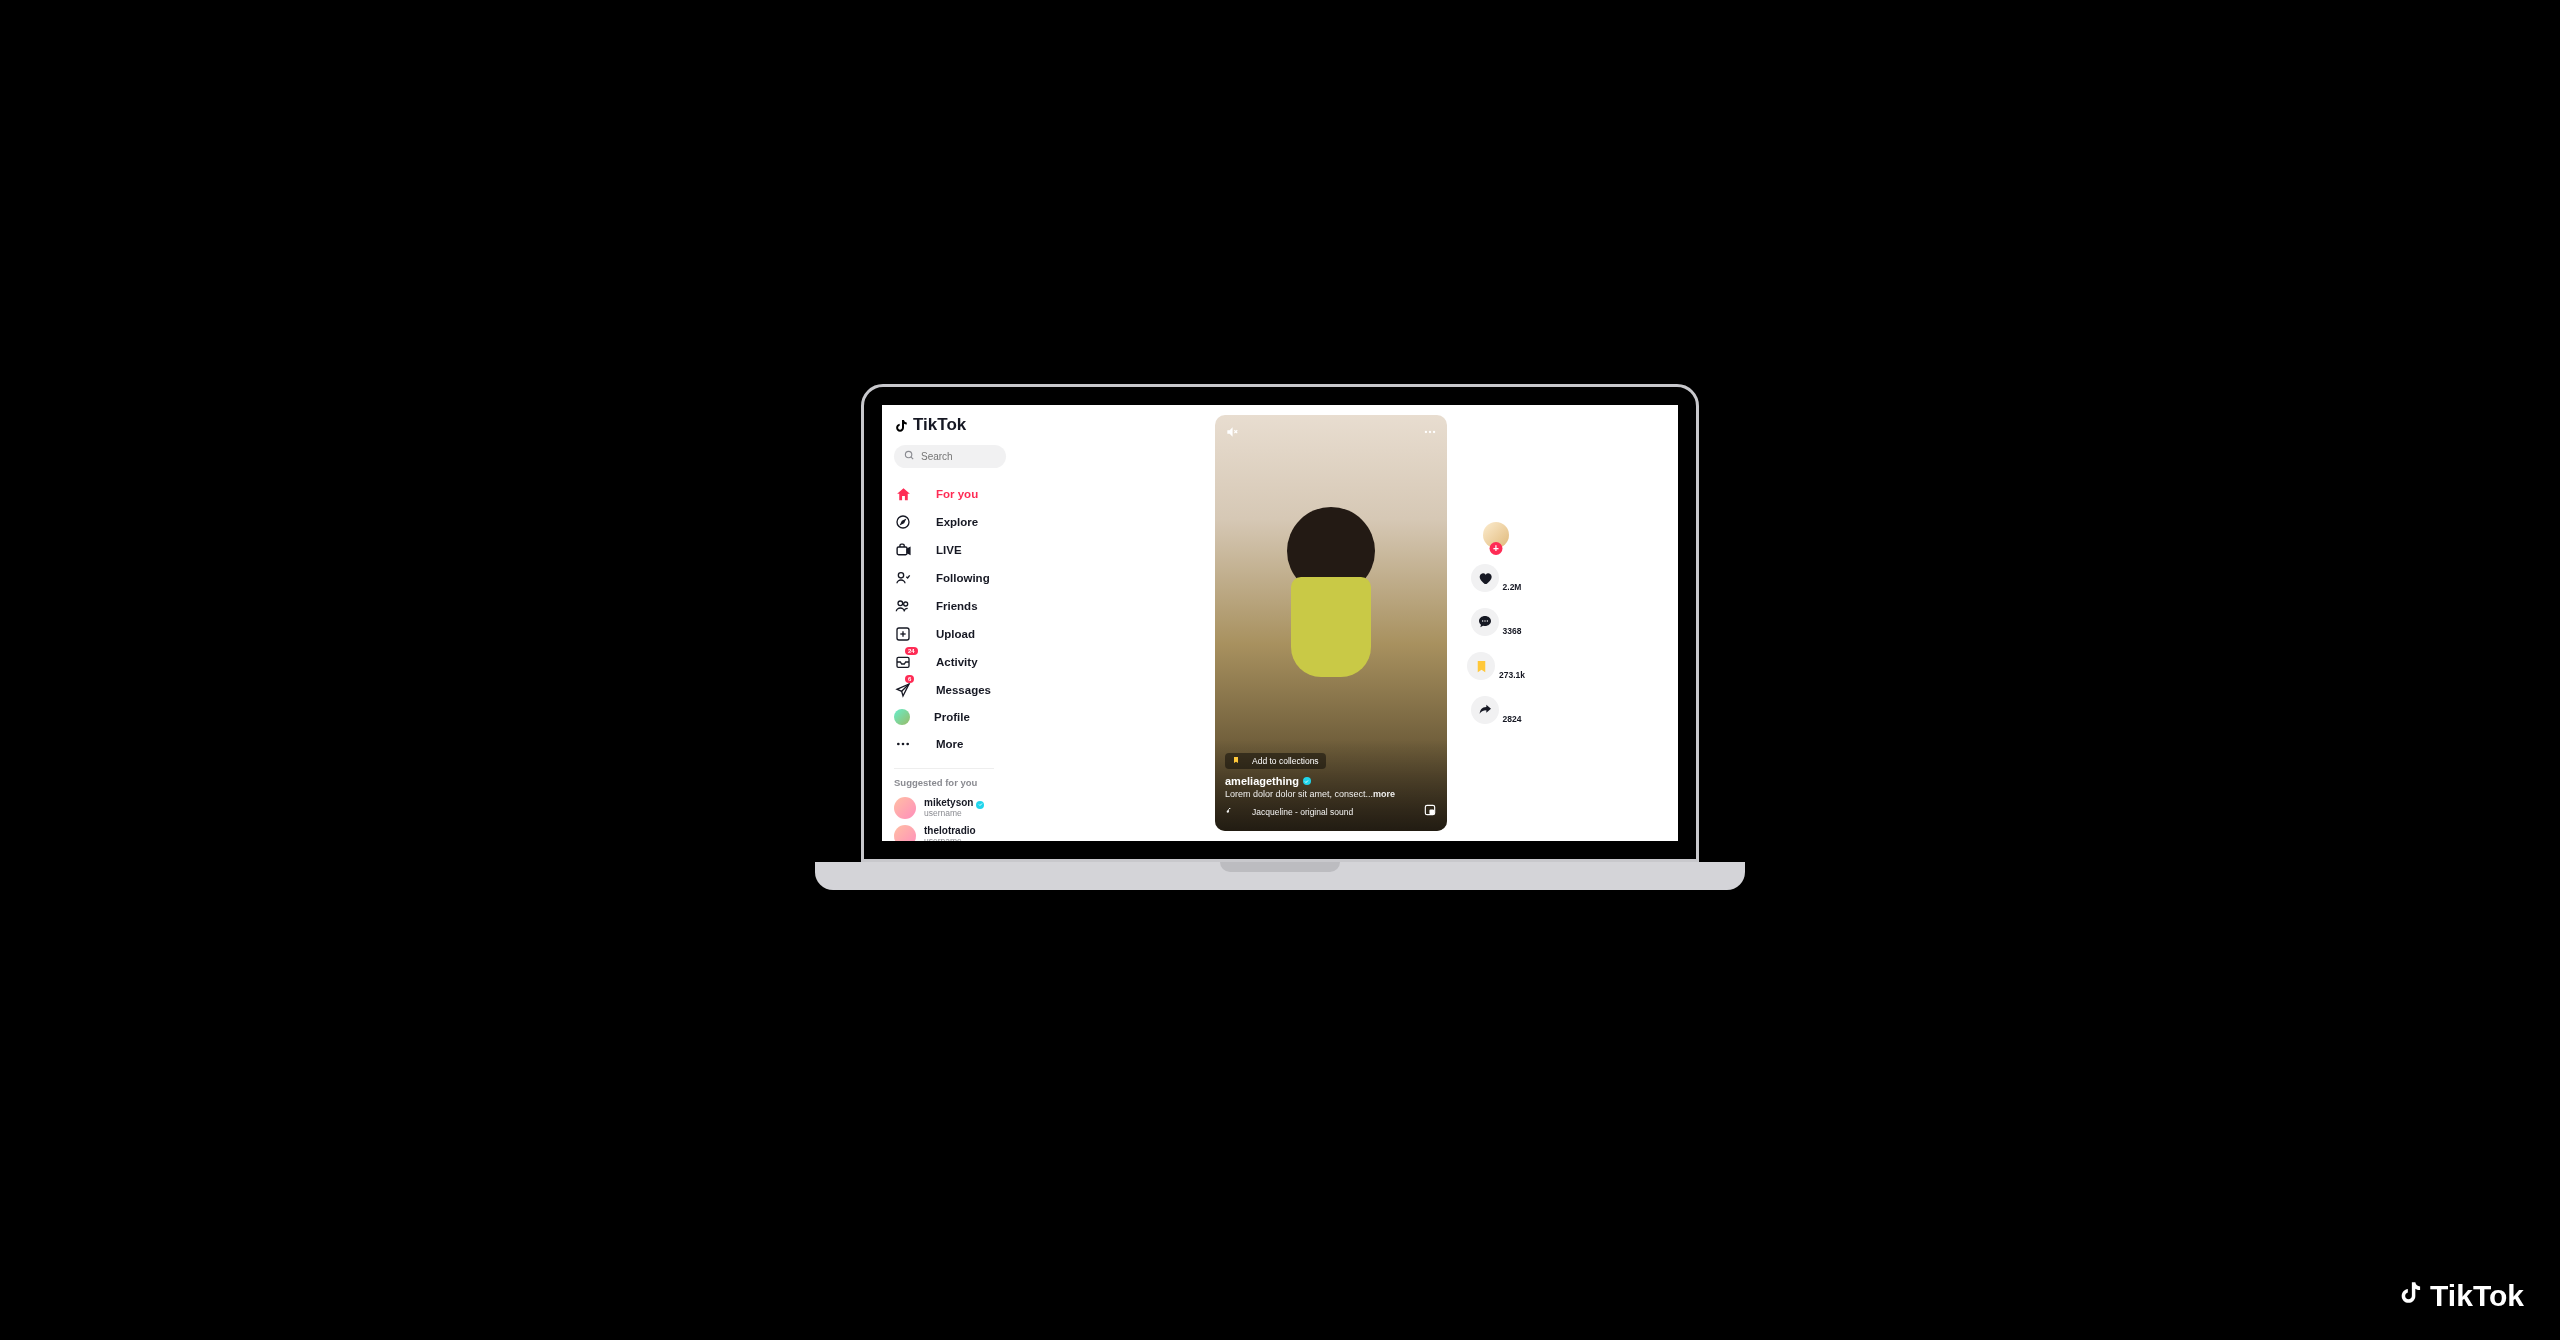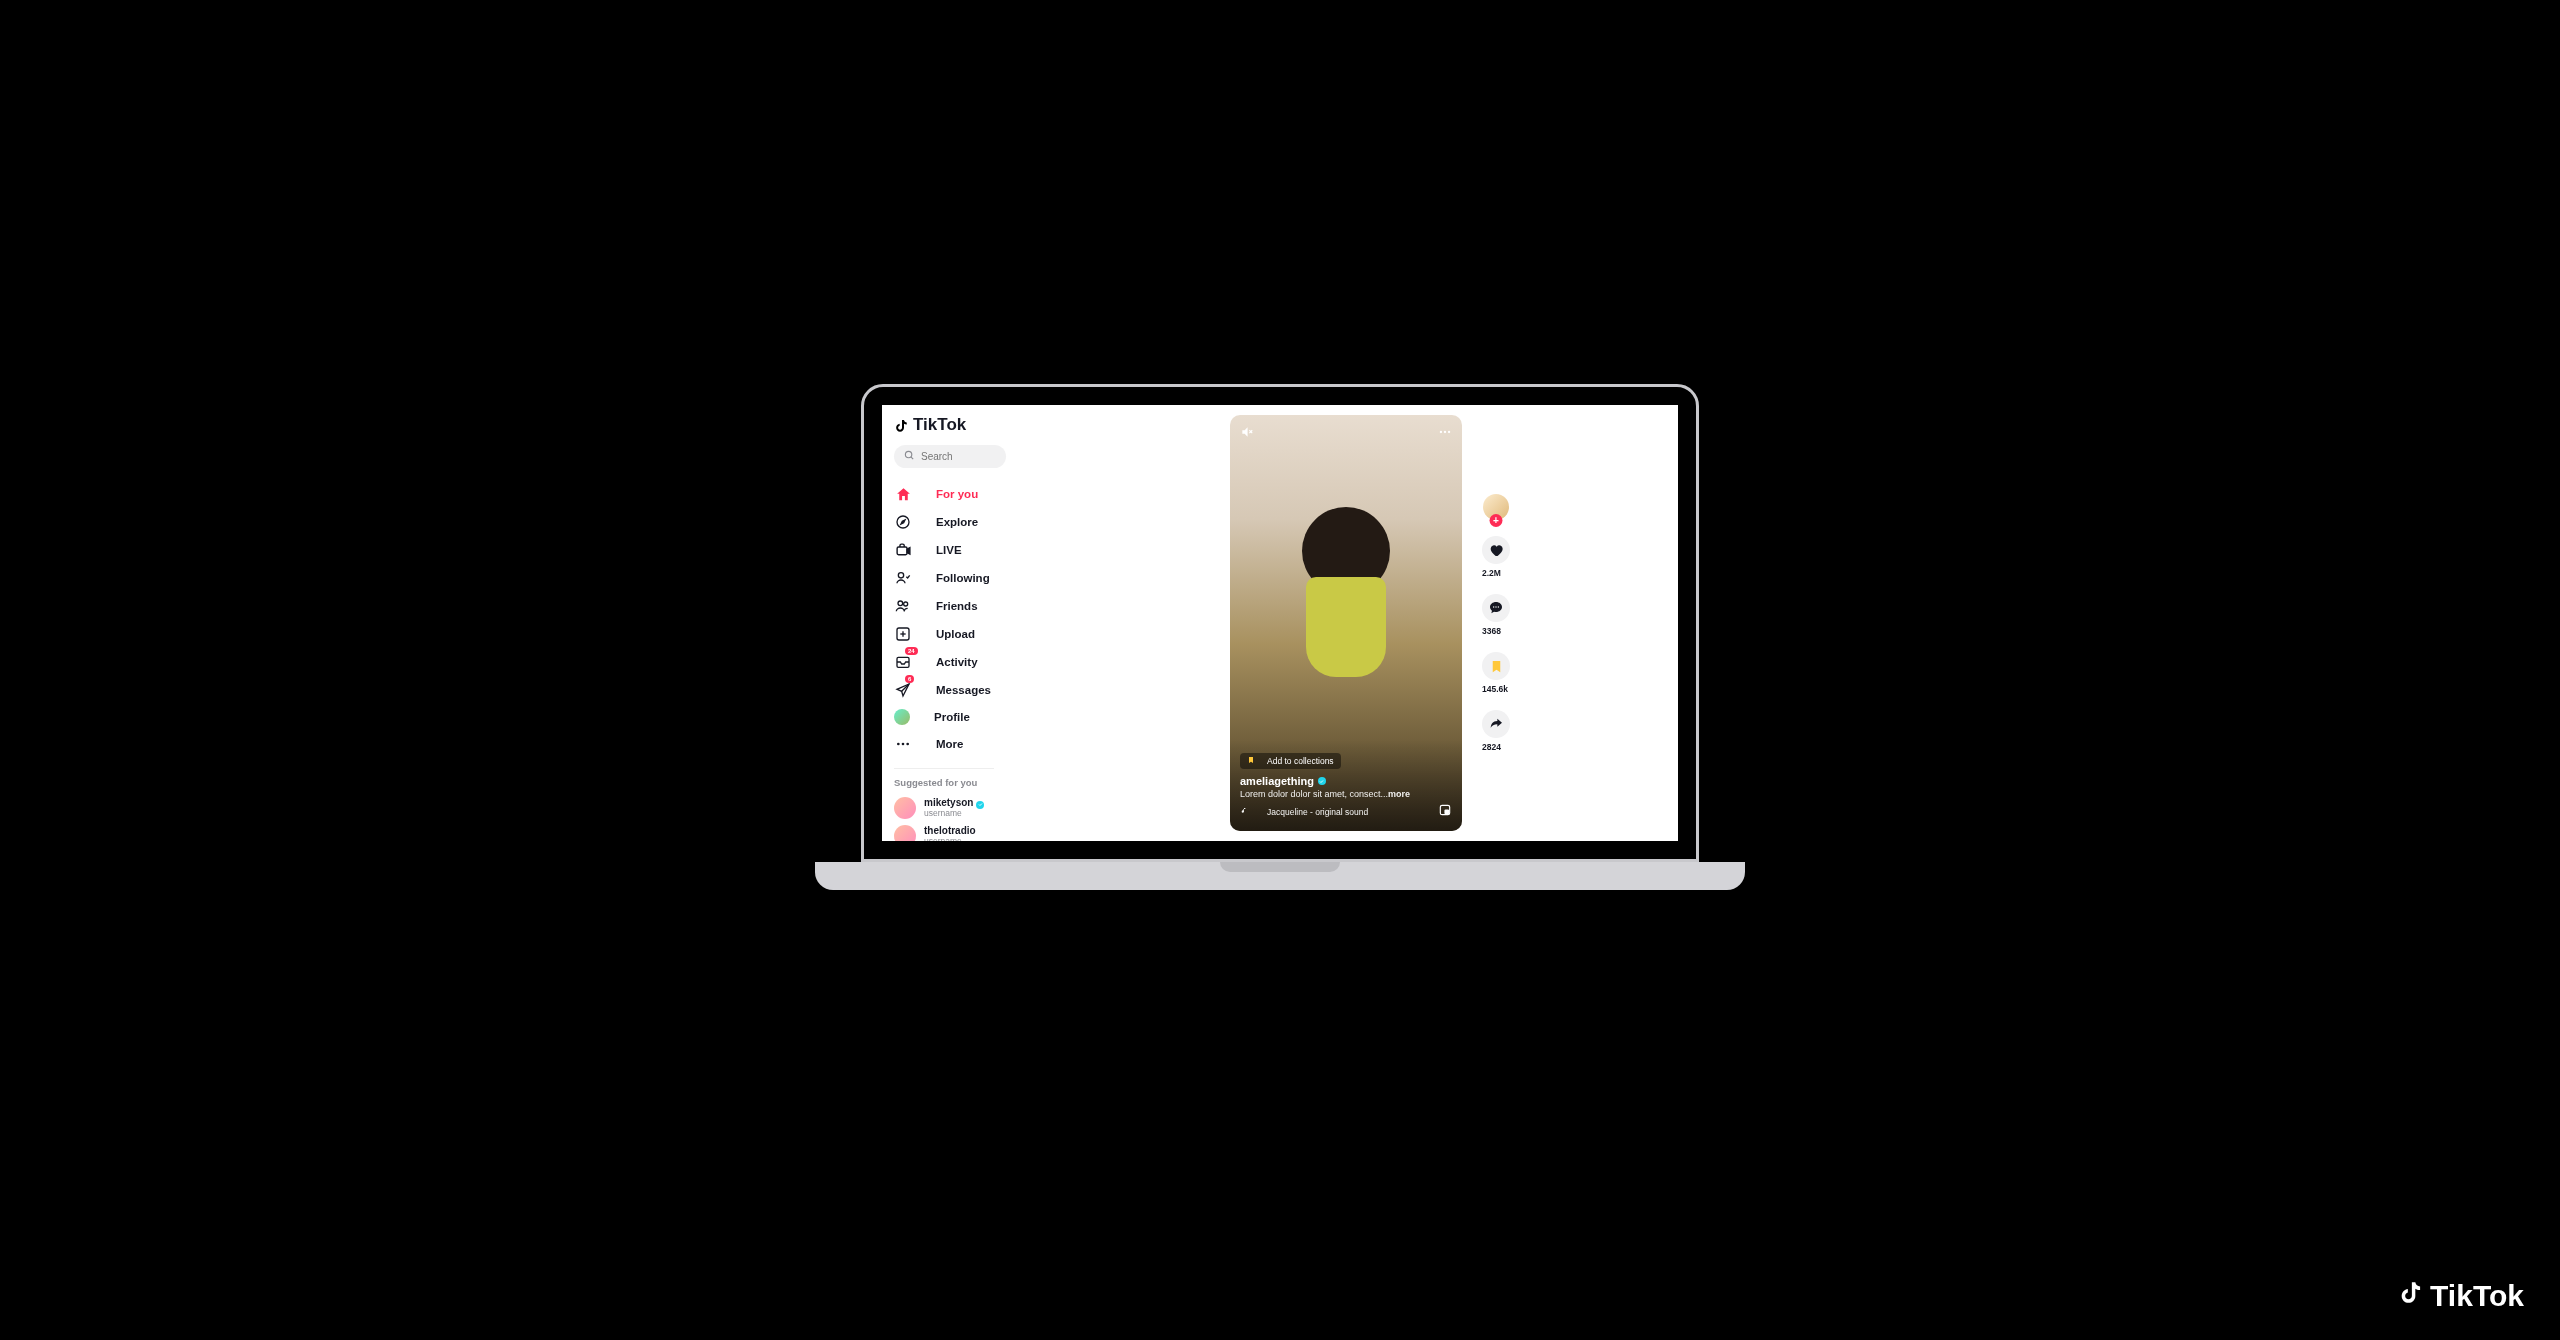--- a/index.html
+++ b/index.html
@@ -198,21 +198,21 @@
       width:26px;height:26px;border-radius:50%;
       background:linear-gradient(135deg,#fceccf,#e0b97a);
       position:relative;
     }
     .action-avatar .plus {
       position:absolute;bottom:-7px;left:50%;transform:translateX(-50%);
       width:13px;height:13px;border-radius:50%;background:#fe2c55;color:#fff;
       font-size:10px;font-weight:700;display:flex;align-items:center;justify-content:center;line-height:1;
     }
     .action-btn {
-      display:flex;flex-direction:column;align-items:flex-start;gap:4px;cursor:pointer;
+      display:flex;align-items:flex-end;gap:4px;cursor:pointer;
     }
     .circle {
       width:28px;height:28px;border-radius:50%;background:#f1f1f2;display:flex;align-items:center;justify-content:center;
     }
     .count { font-size:8.5px;color:#161823;font-weight:600;}
     
     .corner-brand {
       position:fixed;
       right:36px;bottom:26px;
       color:#fff;font-weight:800;font-size:30px;
@@ -442,21 +442,21 @@
                   </svg>
                 </div>
               <span class="count">3368</span>
             </div>
             <div class="action-btn">
               <div class="circle">
                   <svg width="15" height="15" viewBox="0 0 24 24" fill="#ffc83a">
                     <path d="M6 3h12v18l-6-4-6 4V3z"></path>
                   </svg>
                 </div>
-              <span class="count">145.6k</span>
+              <span class="count">273.1k</span>
             </div>
             <div class="action-btn">
               <div class="circle">
                   <svg width="16" height="16" viewBox="0 0 24 24" fill="#161823">
                     <path d="M14 4l7 6-7 6v-3.5c-5 0-8 2-10 5 .5-5 3-10 10-10V4z"></path>
                   </svg>
                 </div>
               <span class="count">2824</span>
             </div>
           </div>

